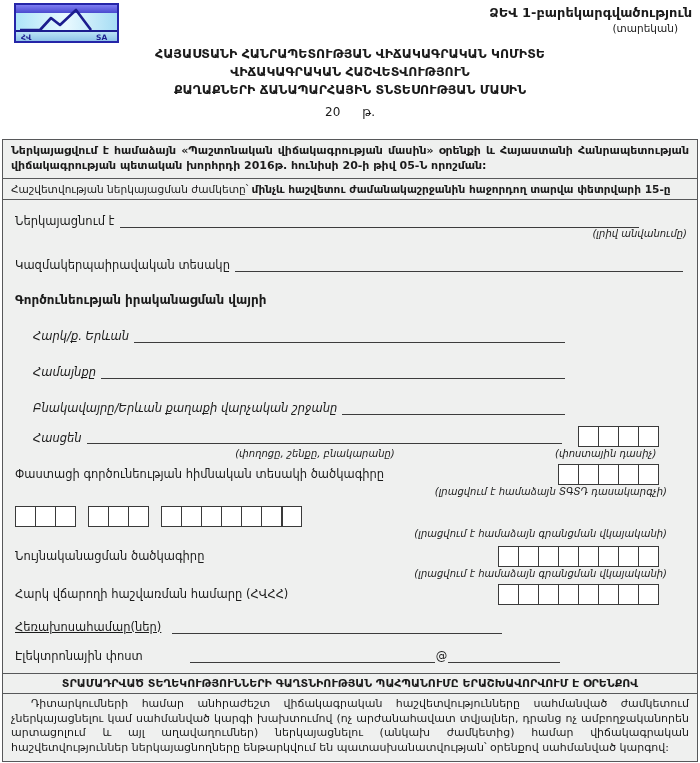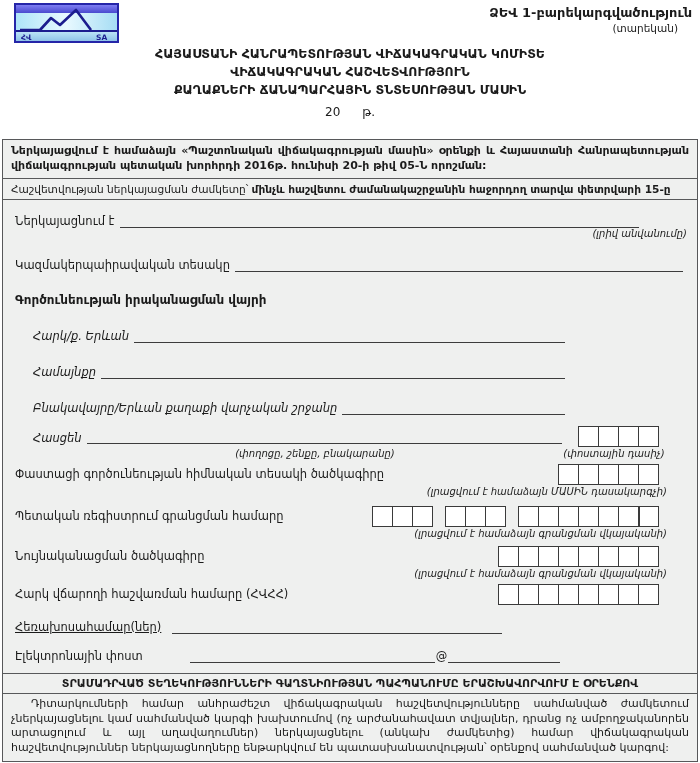--- a/index.html
+++ b/index.html
@@ -48,21 +48,21 @@
   .r-legal .wline { margin-right:4px; }
   .r-head { margin-top:21px; }
   .r-field { margin-top:22px; }
   .r-field .wline { margin-right:122px; }
   .r-addr { margin-top:11px; align-items:flex-end; }
   .r-addr .lbl { padding-bottom:2px; }
   .r-addr .wline { margin-bottom:3px; }
   .r-addr .cells { margin-left:16px; margin-right:28px; }
   .addr-hints { display:flex; margin-top:1px; }
   .addr-hints .left { flex:1; text-align:center; padding-left:60px; }
-  .addr-hints .right { width:118px; text-align:center; margin-right:14px; }
+  .addr-hints .right { width:118px; text-align:left; margin-right:14px; }
   .cells-row { display:flex; justify-content:space-between; align-items:flex-end; }
   .cells-row .lbl { padding-bottom:4px; }
   .cells-row .cellwrap { margin-right:28px; }
   .hint-right { text-align:right; margin-right:20px; margin-top:1px; }
   .r-activity { margin-top:5px; }
   .r-registry { margin-top:9px; }
   .r-id { margin-top:7px; }
   .r-tin { margin-top:5px; }
   .r-phone { margin-top:15px;text-decoration:underline; }
   .r-phone .wline { flex:0 0 330px; margin-left:6px; }
@@ -180,24 +180,23 @@
     <div class="cells-row r-activity">
       <span class="lbl" data-name="activity-code-label">Փաստացի գործունեության հիմնական տեսակի ծածկագիրը</span>
       <span class="cells cellwrap" data-name="activity-code-cells">
           <span class="cell" data-name="code-cell"></span>
           <span class="cell" data-name="code-cell"></span>
           <span class="cell" data-name="code-cell"></span>
           <span class="cell" data-name="code-cell"></span>
           <span class="cell" data-name="code-cell"></span>
         </span>
     </div>
-    <div class="hint hint-right" data-name="activity-code-hint">(լրացվում է համաձայն ՄԱՍԻՆ դասակարգչի)</div>
+    <div class="hint hint-right" data-name="activity-code-hint">(լրացվում է համաձայն ՏԳՏԴ դասակարգչի)</div>
 
     <div class="cells-row r-registry">
-      <span class="lbl" data-name="registry-number-label">Պետական ռեգիստրում գրանցման համարը</span>
       <span class="cells cellwrap" data-name="registry-number-cells">
         <span class="cgroup" data-name="registry-group-1">
             <span class="cell" data-name="code-cell"></span>
             <span class="cell" data-name="code-cell"></span>
             <span class="cell" data-name="code-cell"></span>
           </span>
         <span class="cgroup" data-name="registry-group-2">
             <span class="cell" data-name="code-cell"></span>
             <span class="cell" data-name="code-cell"></span>
             <span class="cell" data-name="code-cell"></span>

